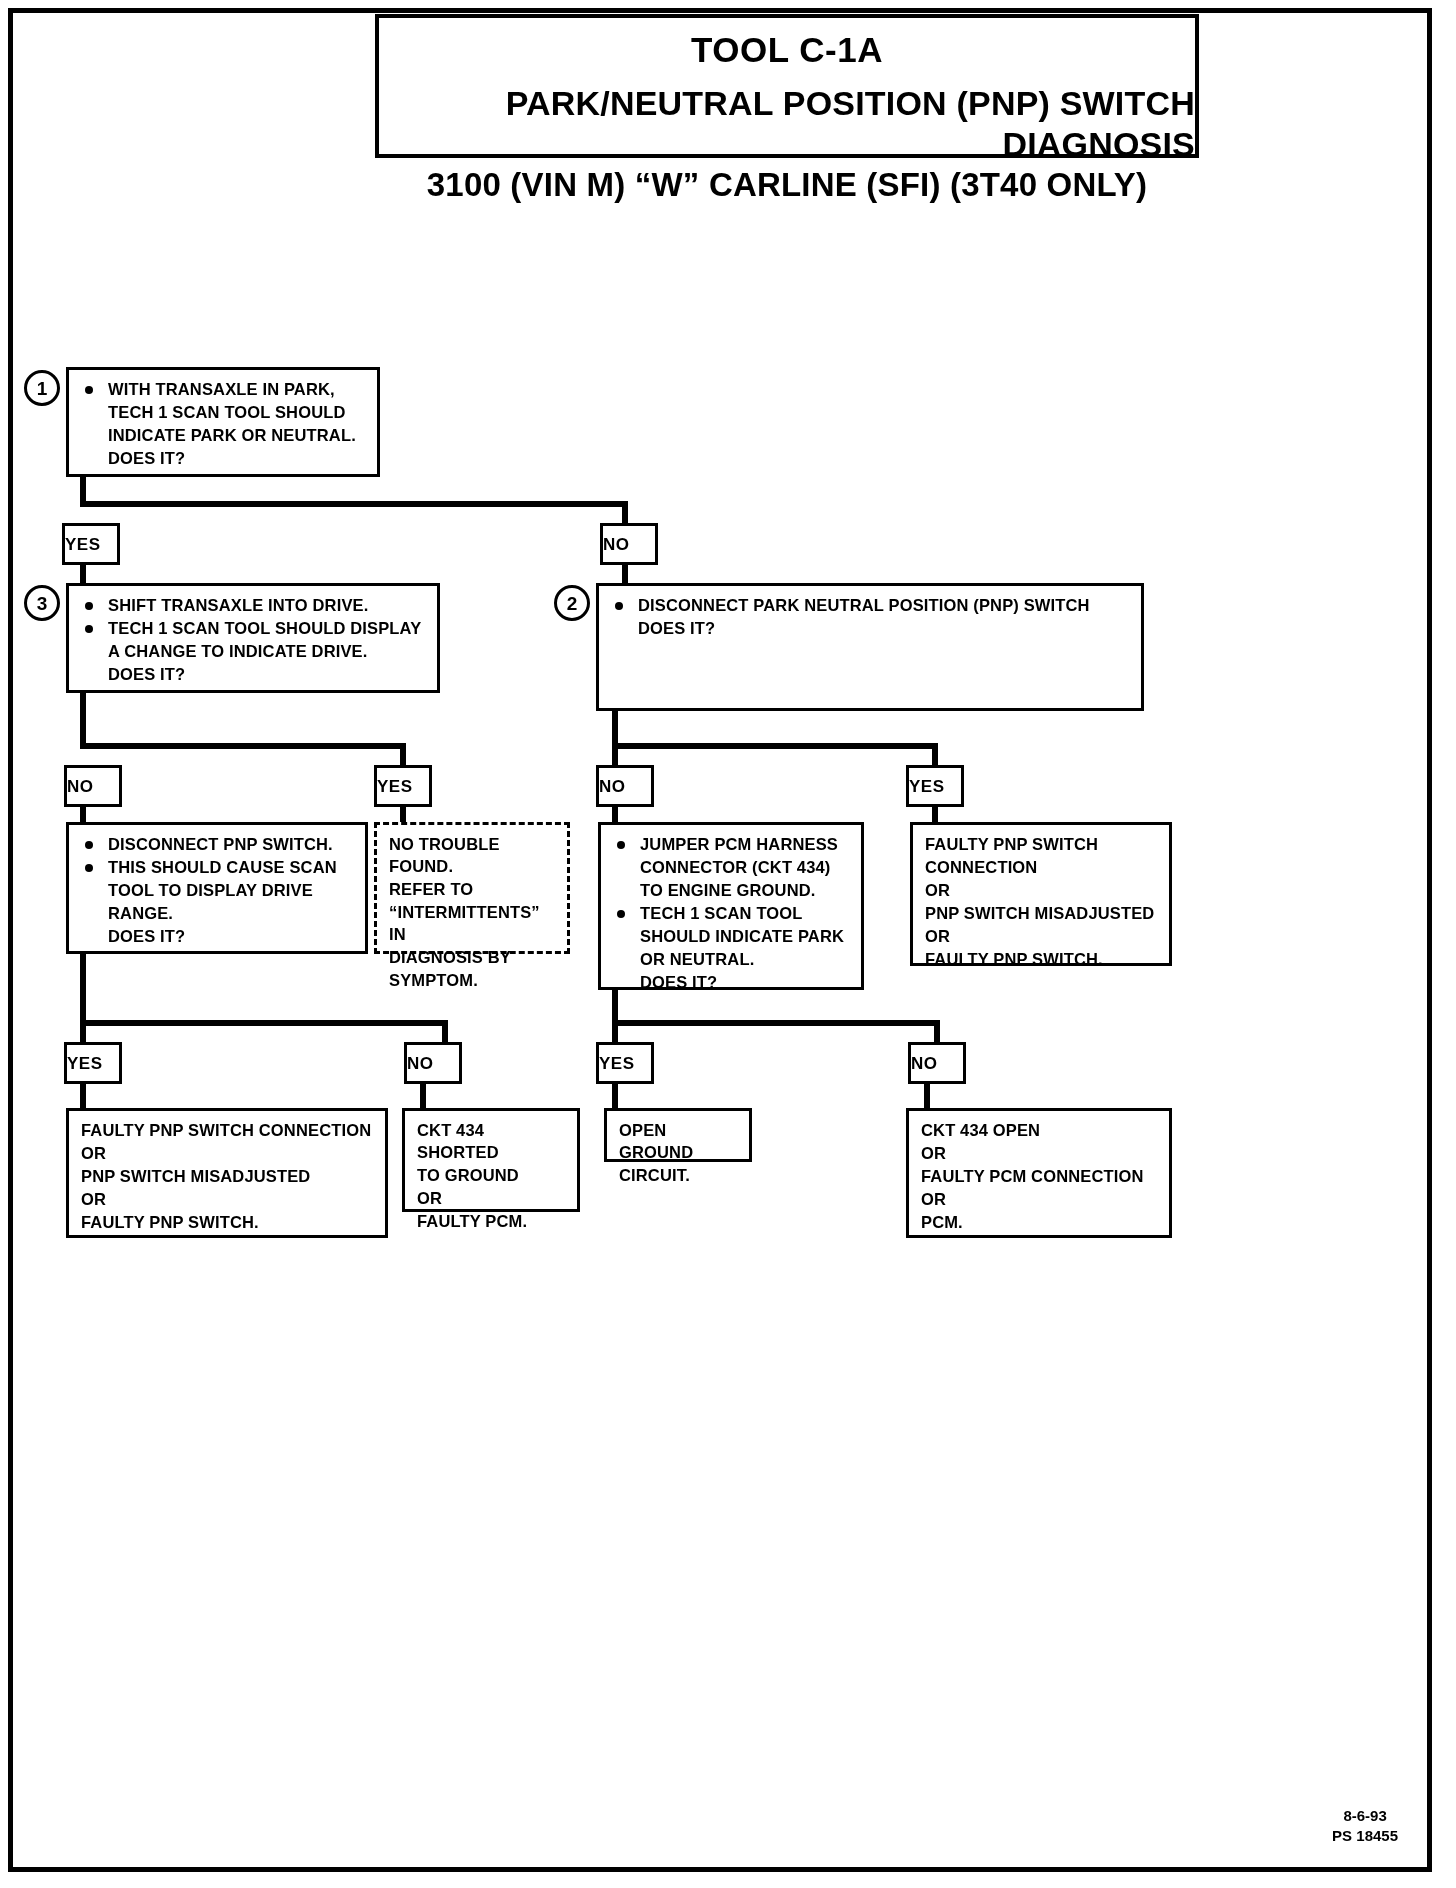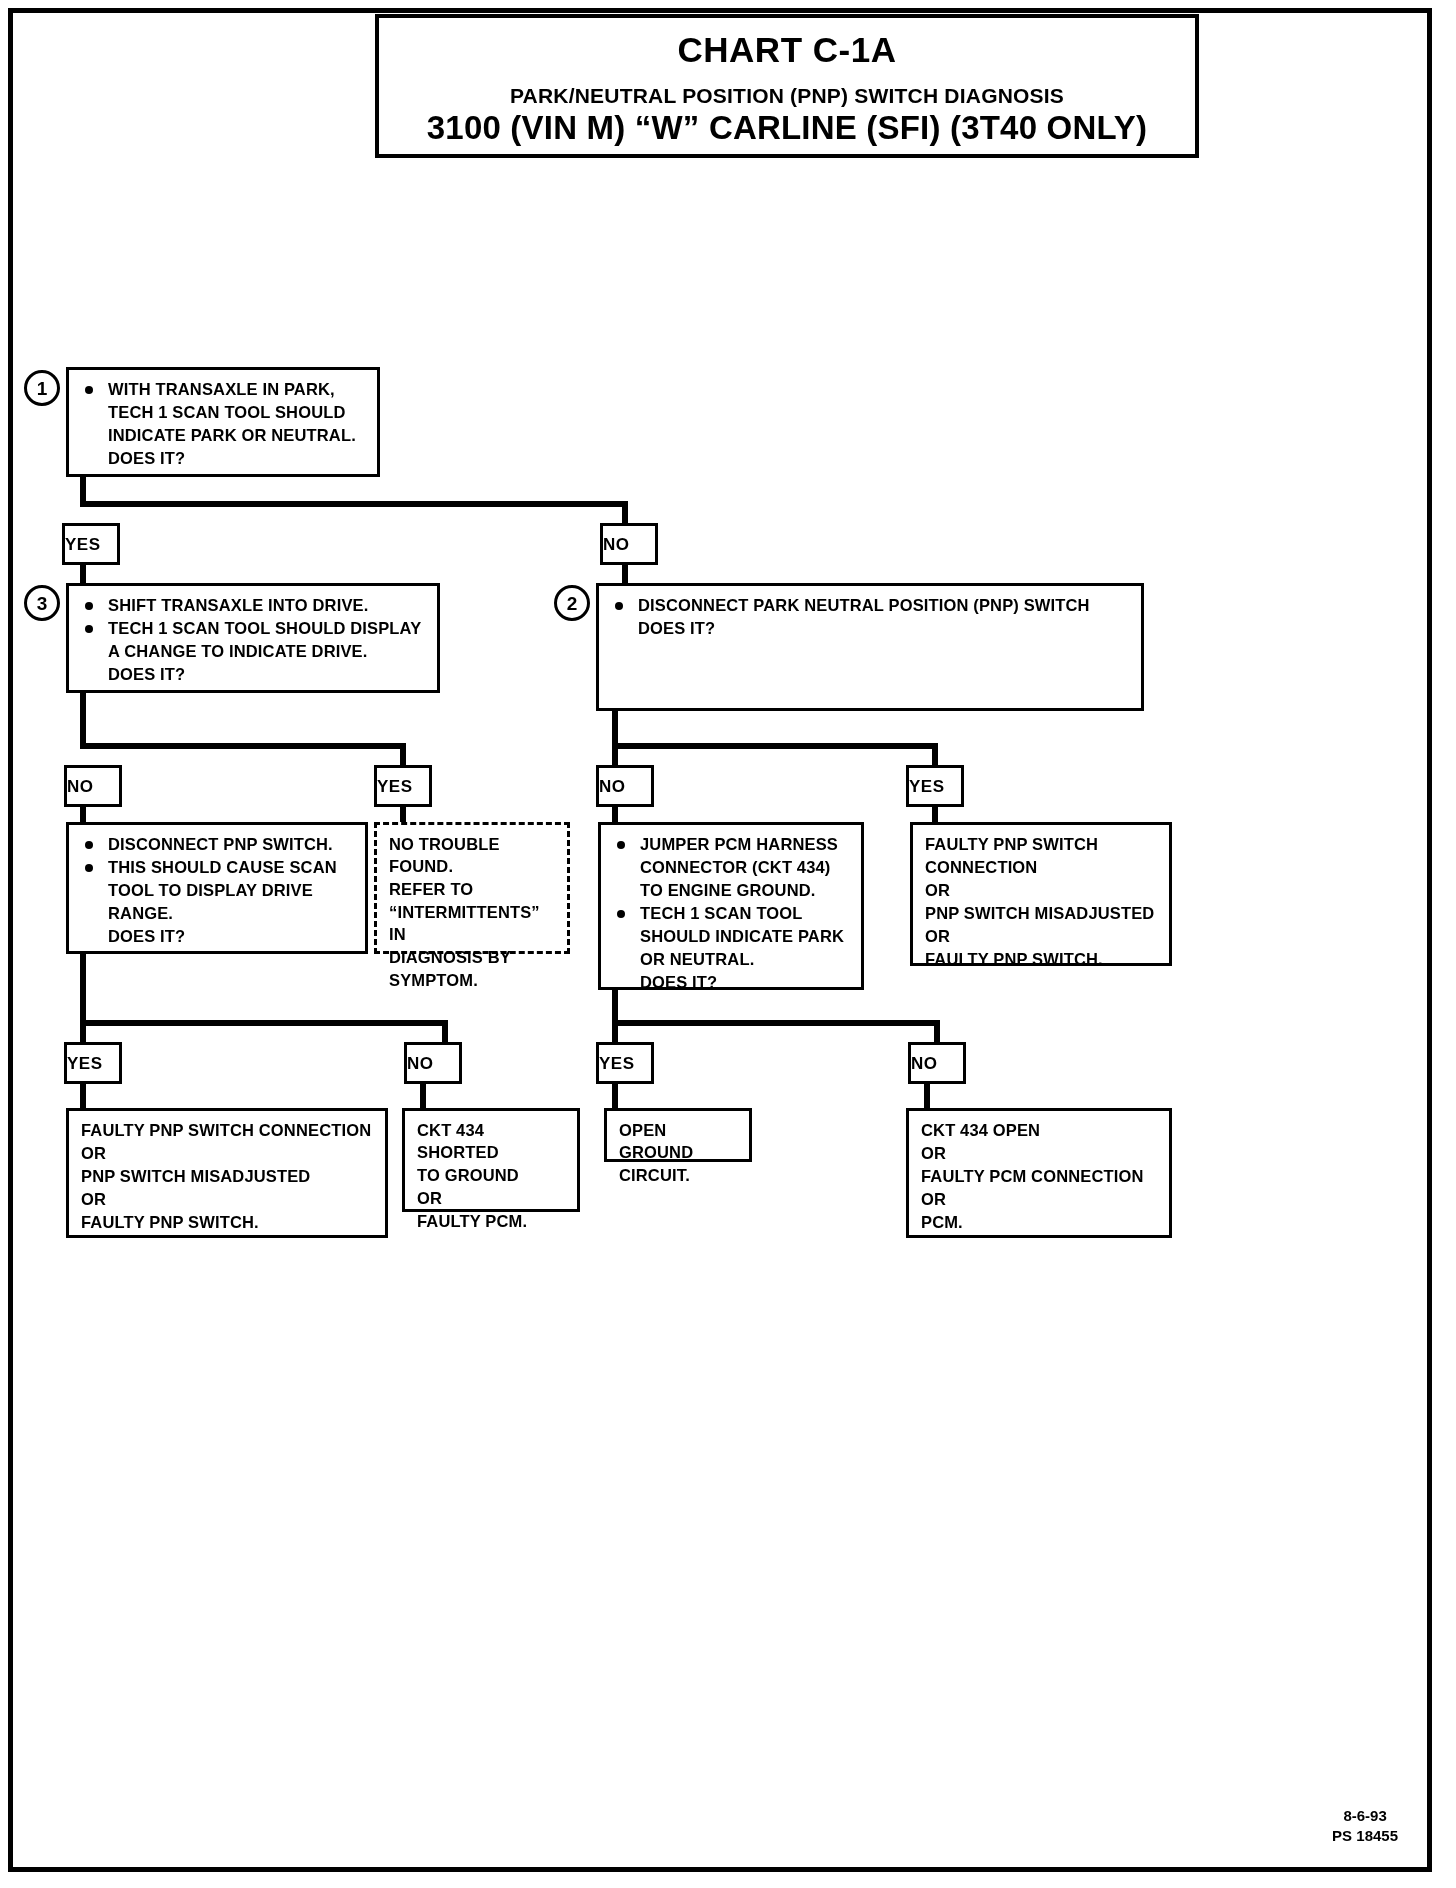--- a/index.html
+++ b/index.html
@@ -40,25 +40,26 @@
     text-align: center;
     padding-top: 12px;
   }
   .chart-id {
     font-size: 35px;
     font-weight: bold;
     letter-spacing: 0.5px;
     line-height: 1.15;
   }
   .chart-sub1 {
-    font-size: 21px;
+    font-size: 34px;
     font-weight: bold;
     line-height: 1.2;
     margin-top: 13px;
     letter-spacing: 0.2px;
+    text-align: right;
   }
   .chart-sub2 {
     font-size: 33px;
     font-weight: bold;
     line-height: 1.2;
     letter-spacing: 0.2px;
   }
   
   .box {
     position: absolute;
@@ -146,21 +147,21 @@
   }
 </style>
 </head>
 <body>
 
 <div id="page">
 
   <div class="page-frame"></div>
 
   <div class="title-block">
-    <div class="chart-id">CHART C-1A</div>
+    <div class="chart-id">TOOL C-1A</div>
     <div class="chart-sub1">PARK/NEUTRAL POSITION (PNP) SWITCH DIAGNOSIS</div>
     <div class="chart-sub2">3100  (VIN M)  “W”  CARLINE  (SFI) (3T40 ONLY)</div>
   </div>
 
   <div class="step-circle" style="left:24px; top:370px;">1</div>
   <div class="box" style="left:66px; top:367px; width:314px; height:110px;">
     <ul>
       <li>
         <span class="bullet"></span>
         <span>WITH TRANSAXLE IN PARK,</span>

